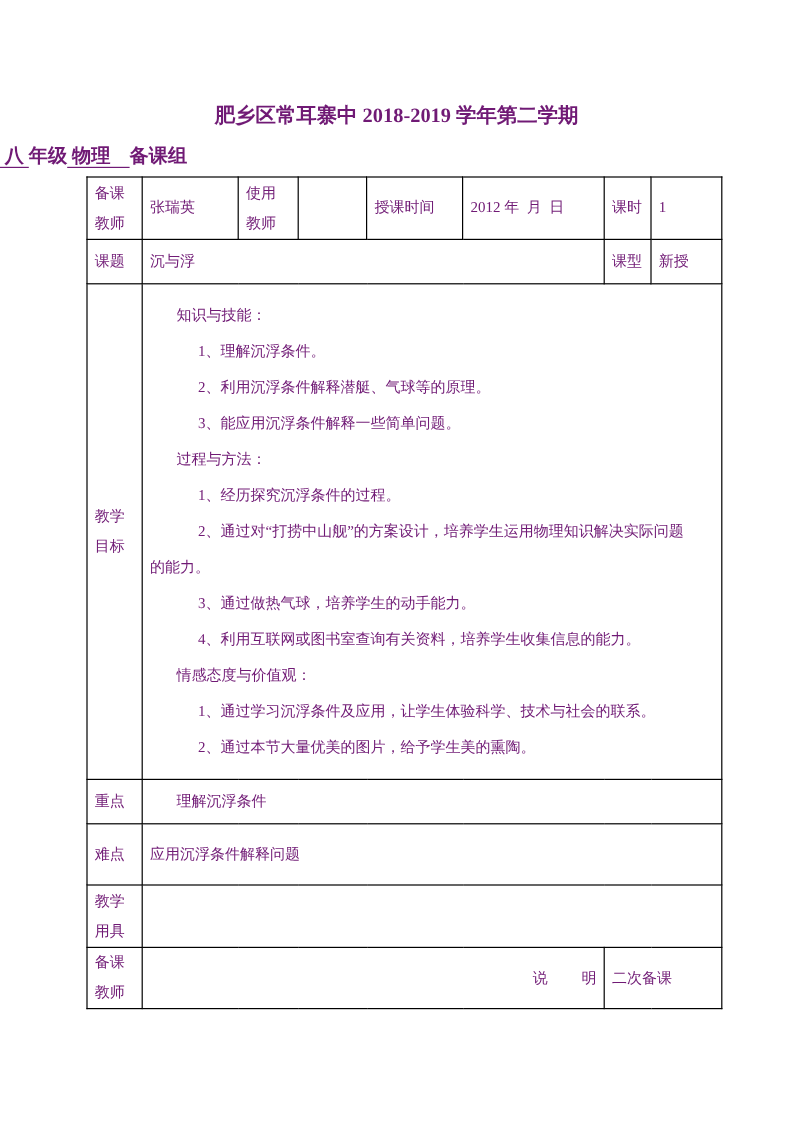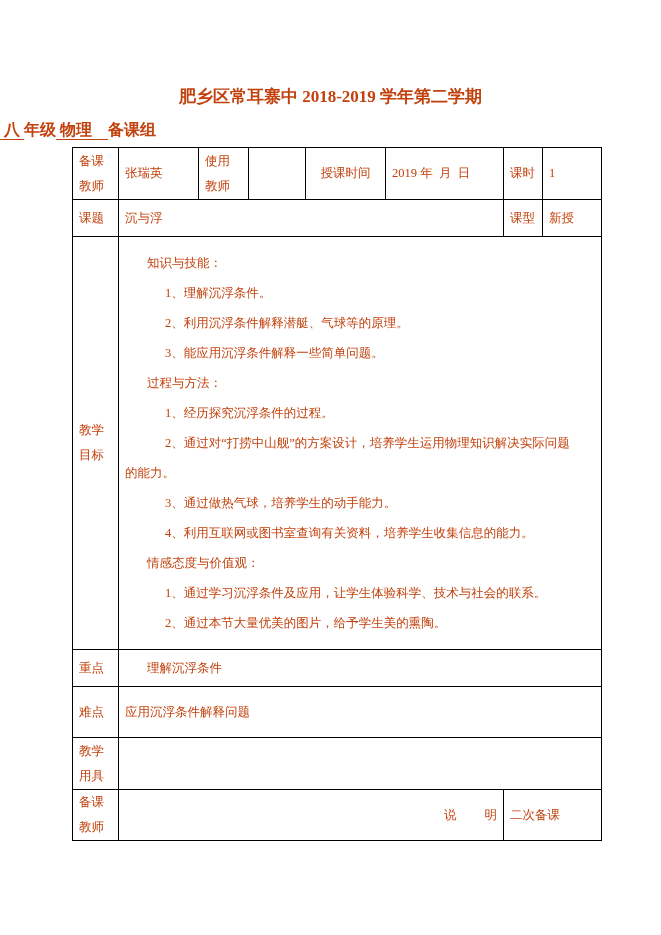--- a/index.html
+++ b/index.html
@@ -1,21 +1,21 @@
 <!DOCTYPE html>
 <html><head>
 <meta charset="utf-8">
 <style>
   html, body { margin: 0; padding: 0; background: #ffffff; }
   .page {
     position: relative;
     width: 661px;
     height: 935px;
     background: #ffffff;
-    color: #c2410c;
+    color: #701a75;
     font-family: "Liberation Serif", "DejaVu Serif", serif;
     overflow: hidden;
   }
   .doc-title {
     position: absolute;
     top: 85px;
     left: 0;
     width: 100%;
     text-align: center;
     font-size: 17px;
@@ -53,21 +53,21 @@
   }
   tr.r1 { height: 52px; }
   tr.r2 { height: 37px; margin-left: 31px; }
   tr.r3 { height: 413px; }
   tr.r4 { height: 37px; }
   tr.r5 { height: 51px; }
   tr.r6 { height: 52px; padding-left: 46px; }
   tr.r7 { height: 50px; }
 
   .lbl2 { display: inline-block; width: 27px; line-height: 25px; }
-  td.center { text-align: center; }
+  td.center { }
   td.pre { white-space: pre; }
   td.objectives {
     vertical-align: top;
     padding-top: 4px;
     padding-left: 7px;
     padding-right: 7px;
     border-radius: 18px;
   }
   .obj-line { line-height: 30px; white-space: nowrap; }
   .obj-line.heading { padding-left: 22px; }
@@ -96,21 +96,21 @@
         <col style="width:39px">
         <col style="width:59px">
     </colgroup>
     <tbody>
       <tr class="r1">
         <td><span class="lbl2">备课教师</span></td>
         <td>张瑞英</td>
         <td><span class="lbl2">使用教师</span></td>
         <td></td>
         <td class="center">授课时间</td>
-        <td class="pre">2019 年  月  日</td>
+        <td class="pre">2012 年  月  日</td>
         <td>课时</td>
         <td>1</td>
       </tr>
       <tr class="r2">
         <td>课题</td>
         <td colspan="5">沉与浮</td>
         <td>课型</td>
         <td>新授</td>
       </tr>
       <tr class="r3">

